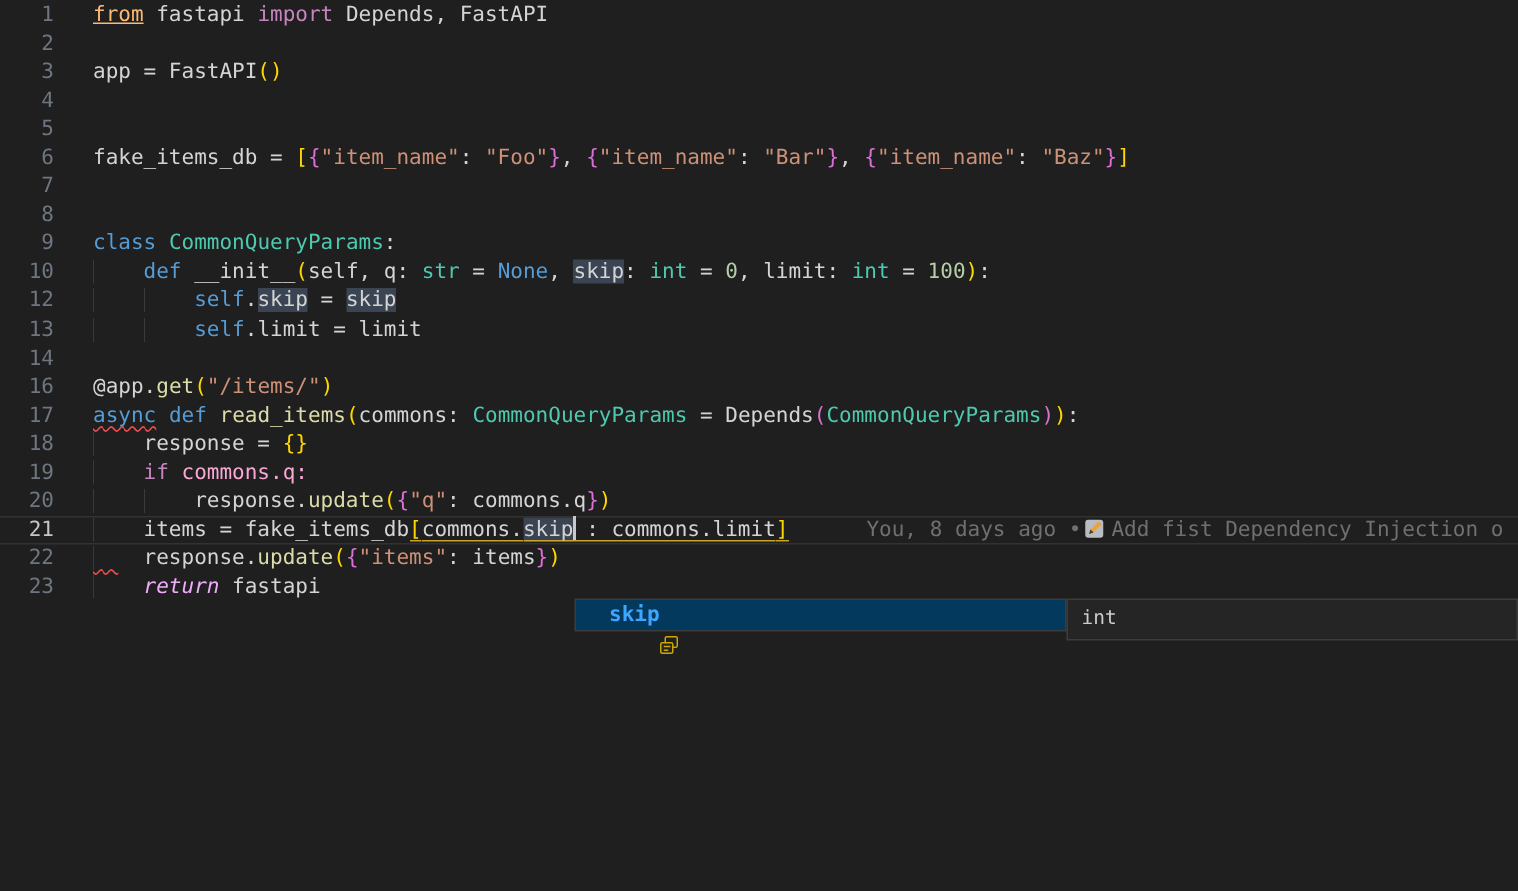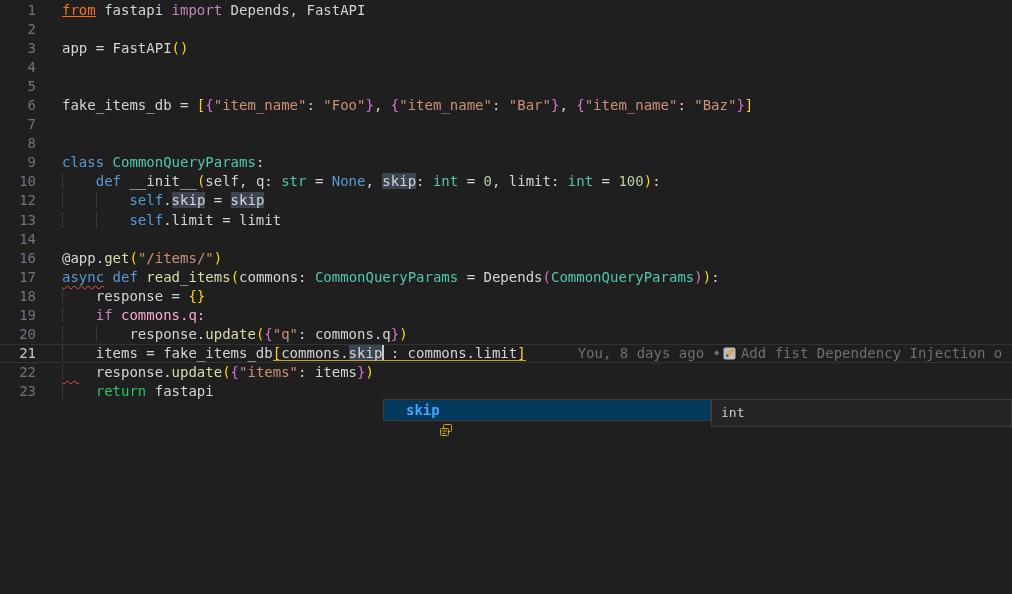--- a/index.html
+++ b/index.html
@@ -44,21 +44,21 @@
   #docs{
     position:absolute;left:711px;top:399px;width:301px;height:28px;
     background:#252526;border:1px solid #3c3c3c;box-sizing:border-box;
     color:#cccccc;font-size:13px;line-height:22px;padding:2px 9px;z-index:4;overflow:hidden;
   }
 </style>
 </head>
 <body>
 
 <div id="editor">
-    <div class="line"><span class="ln">1</span><span class="code"><span class="tok kp" style="color: #f97316; text-decoration: underline;">from</span><span class="tok pl" style="color: rgb(212, 212, 212);"> fastapi</span><span class="tok kp" style="color: rgb(197, 134, 192);"> import</span><span class="tok pl" style="color: rgb(212, 212, 212);"> Depends, FastAPI</span></span></div>
+    <div class="line"><span class="ln">1</span><span class="code"><span class="tok kp" style="color: #fdba74; text-decoration: underline;">from</span><span class="tok pl" style="color: rgb(212, 212, 212);"> fastapi</span><span class="tok kp" style="color: rgb(197, 134, 192);"> import</span><span class="tok pl" style="color: rgb(212, 212, 212);"> Depends, FastAPI</span></span></div>
     <div class="line"><span class="ln">2</span><span class="code"></span></div>
     <div class="line"><span class="ln">3</span><span class="code"><span class="tok pl" style="color: rgb(212, 212, 212);">app = FastAPI</span><span class="tok b1" style="color: rgb(255, 215, 0);">()</span></span></div>
     <div class="line"><span class="ln">4</span><span class="code"></span></div>
     <div class="line"><span class="ln">5</span><span class="code"></span></div>
     <div class="line"><span class="ln">6</span><span class="code"><span class="tok pl" style="color: rgb(212, 212, 212);">fake_items_db = </span><span class="tok b1" style="color: rgb(255, 215, 0);">[</span><span class="tok b2" style="color: rgb(218, 112, 214);">{</span><span class="tok str" style="color: rgb(206, 145, 120);">"item_name"</span><span class="tok pl" style="color: rgb(212, 212, 212);">: </span><span class="tok str" style="color: rgb(206, 145, 120);">"Foo"</span><span class="tok b2" style="color: rgb(218, 112, 214);">}</span><span class="tok pl" style="color: rgb(212, 212, 212);">, </span><span class="tok b2" style="color: rgb(218, 112, 214);">{</span><span class="tok str" style="color: rgb(206, 145, 120);">"item_name"</span><span class="tok pl" style="color: rgb(212, 212, 212);">: </span><span class="tok str" style="color: rgb(206, 145, 120);">"Bar"</span><span class="tok b2" style="color: rgb(218, 112, 214);">}</span><span class="tok pl" style="color: rgb(212, 212, 212);">, </span><span class="tok b2" style="color: rgb(218, 112, 214);">{</span><span class="tok str" style="color: rgb(206, 145, 120);">"item_name"</span><span class="tok pl" style="color: rgb(212, 212, 212);">: </span><span class="tok str" style="color: rgb(206, 145, 120);">"Baz"</span><span class="tok b2" style="color: rgb(218, 112, 214);">}</span><span class="tok b1" style="color: rgb(255, 215, 0);">]</span></span></div>
     <div class="line"><span class="ln">7</span><span class="code"></span></div>
     <div class="line"><span class="ln">8</span><span class="code"></span></div>
     <div class="line"><span class="ln">9</span><span class="code"><span class="tok kb" style="color: rgb(86, 156, 214);">class</span><span class="tok pl" style="color: rgb(212, 212, 212);"> </span><span class="tok cls" style="color: rgb(78, 201, 176);">CommonQueryParams</span><span class="tok pl" style="color: rgb(212, 212, 212);">:</span></span></div>
     <div class="line"><span class="ln">10</span><span class="code"><span class="tok g">    </span><span class="tok kb" style="color: rgb(86, 156, 214);">def</span><span class="tok pl" style="color: rgb(212, 212, 212);"> __init__</span><span class="tok b1" style="color: rgb(255, 215, 0);">(</span><span class="tok pl" style="color: rgb(212, 212, 212);">self, q: </span><span class="tok cls" style="color: rgb(78, 201, 176);">str</span><span class="tok pl" style="color: rgb(212, 212, 212);"> = </span><span class="tok kb" style="color: rgb(86, 156, 214);">None</span><span class="tok pl" style="color: rgb(212, 212, 212);">, </span><span class="tok pl hl" style="color: rgb(212, 212, 212);">skip</span><span class="tok pl" style="color: rgb(212, 212, 212);">: </span><span class="tok cls" style="color: rgb(78, 201, 176);">int</span><span class="tok pl" style="color: rgb(212, 212, 212);"> = </span><span class="tok num" style="color: rgb(181, 206, 168);">0</span><span class="tok pl" style="color: rgb(212, 212, 212);">, limit: </span><span class="tok cls" style="color: rgb(78, 201, 176);">int</span><span class="tok pl" style="color: rgb(212, 212, 212);"> = </span><span class="tok num" style="color: rgb(181, 206, 168);">100</span><span class="tok b1" style="color: rgb(255, 215, 0);">)</span><span class="tok pl" style="color: rgb(212, 212, 212);">:</span></span></div>
     <div class="line"><span class="ln">12</span><span class="code"><span class="tok g">    </span><span class="tok g">    </span><span class="tok kb" style="color: rgb(86, 156, 214);">self</span><span class="tok pl" style="color: rgb(212, 212, 212);">.</span><span class="tok pl hl" style="color: rgb(212, 212, 212);">skip</span><span class="tok pl" style="color: rgb(212, 212, 212);"> = </span><span class="tok pl hl" style="color: rgb(212, 212, 212);">skip</span></span></div>
@@ -68,21 +68,21 @@
     <div class="line"><span class="ln">17</span><span class="code"><span class="tok kb wavy" style="color: rgb(86, 156, 214);">async</span><span class="tok pl" style="color: rgb(212, 212, 212);"> </span><span class="tok kb" style="color: rgb(86, 156, 214);">def</span><span class="tok pl" style="color: rgb(212, 212, 212);"> </span><span class="tok fn" style="color: rgb(220, 220, 170);">read_items</span><span class="tok b1" style="color: rgb(255, 215, 0);">(</span><span class="tok pl" style="color: rgb(212, 212, 212);">commons: </span><span class="tok cls" style="color: rgb(78, 201, 176);">CommonQueryParams</span><span class="tok pl" style="color: rgb(212, 212, 212);"> = Depends</span><span class="tok b2" style="color: rgb(218, 112, 214);">(</span><span class="tok cls" style="color: rgb(78, 201, 176);">CommonQueryParams</span><span class="tok b2" style="color: rgb(218, 112, 214);">)</span><span class="tok b1" style="color: rgb(255, 215, 0);">)</span><span class="tok pl" style="color: rgb(212, 212, 212);">:</span></span></div>
     <div class="line"><span class="ln">18</span><span class="code"><span class="tok g">    </span><span class="tok pl" style="color: rgb(212, 212, 212);">response = </span><span class="tok b1" style="color: rgb(255, 215, 0);">{}</span></span></div>
     <div class="line"><span class="ln">19</span><span class="code"><span class="tok g">    </span><span class="tok kp" style="color: rgb(197, 134, 192);">if</span><span class="tok pl" style="color: #f9a8d4;"> commons.q:</span></span></div>
     <div class="line"><span class="ln">20</span><span class="code"><span class="tok g">    </span><span class="tok g">    </span><span class="tok pl" style="color: rgb(212, 212, 212);">response.</span><span class="tok fn" style="color: rgb(220, 220, 170);">update</span><span class="tok b1" style="color: rgb(255, 215, 0);">(</span><span class="tok b2" style="color: rgb(218, 112, 214);">{</span><span class="tok str" style="color: rgb(206, 145, 120);">"q"</span><span class="tok pl" style="color: rgb(212, 212, 212);">: commons.q</span><span class="tok b2" style="color: rgb(218, 112, 214);">}</span><span class="tok b1" style="color: rgb(255, 215, 0);">)</span></span></div>
     <div class="line current"><span class="ln">21</span><span class="code"><span class="tok g">    </span><span class="tok pl" style="color: rgb(212, 212, 212);">items = fake_items_db</span><span class="tok b1 ul" style="color: rgb(255, 215, 0);">[</span><span class="tok pl ul" style="color: rgb(212, 212, 212);">commons.</span><span class="tok pl hl ul cur" style="color: rgb(212, 212, 212);">skip</span><span class="cursor"></span><span class="tok pl ul" style="color: rgb(212, 212, 212);"> : commons.limit</span><span class="tok b1 ul" style="color: rgb(255, 215, 0);">]</span><span class="blame"><span>You, 8 days ago</span> <span>•</span><svg width="13" height="13" viewBox="0 0 13 13">
             <rect x="0.5" y="0.5" width="12" height="12" rx="2" fill="#b9bdc2"></rect>
             <polygon points="3,10 4,7 9.5,1.5 11.5,3.5 6,9" fill="#e8a33d"></polygon>
             <polygon points="3,10 6,9 4,7" fill="#4a3b23"></polygon>
           </svg><span>Add fist Dependency Injection o</span></span></span></div>
     <div class="line"><span class="ln">22</span><span class="code"><span class="tok g wavy">  </span><span class="tok pl" style="color: rgb(212, 212, 212);">  </span><span class="tok pl" style="color: rgb(212, 212, 212);">response.</span><span class="tok fn" style="color: rgb(220, 220, 170);">update</span><span class="tok b1" style="color: rgb(255, 215, 0);">(</span><span class="tok b2" style="color: rgb(218, 112, 214);">{</span><span class="tok str" style="color: rgb(206, 145, 120);">"items"</span><span class="tok pl" style="color: rgb(212, 212, 212);">: items</span><span class="tok b2" style="color: rgb(218, 112, 214);">}</span><span class="tok b1" style="color: rgb(255, 215, 0);">)</span></span></div>
-    <div class="line"><span class="ln">23</span><span class="code"><span class="tok g">    </span><span class="tok kp" style="color: #22c55e;">return</span><span class="tok pl" style="color: rgb(212, 212, 212);"> fastapi</span></span></div>
+    <div class="line"><span class="ln">23</span><span class="code"><span class="tok g">    </span><span class="tok kp" style="color: #f0abfc; font-style: italic;">return</span><span class="tok pl" style="color: rgb(212, 212, 212);"> fastapi</span></span></div>
   </div>
 
 <div id="suggest">
   <div class="suggest-row">
     <span class="sicon">
       <svg width="16" height="16" viewBox="0 0 16 16">
         <rect x="5.5" y="2.5" width="8" height="7" rx="1" fill="none" stroke="#CCA700" stroke-width="1"></rect>
         <rect x="2.5" y="6.5" width="8" height="7" rx="1" fill="#252526" stroke="#CCA700" stroke-width="1"></rect>
         <line x1="4.5" y1="9" x2="9" y2="9" stroke="#CCA700" stroke-width="1"></line>
         <line x1="4.5" y1="11.5" x2="7.5" y2="11.5" stroke="#CCA700" stroke-width="1"></line>

